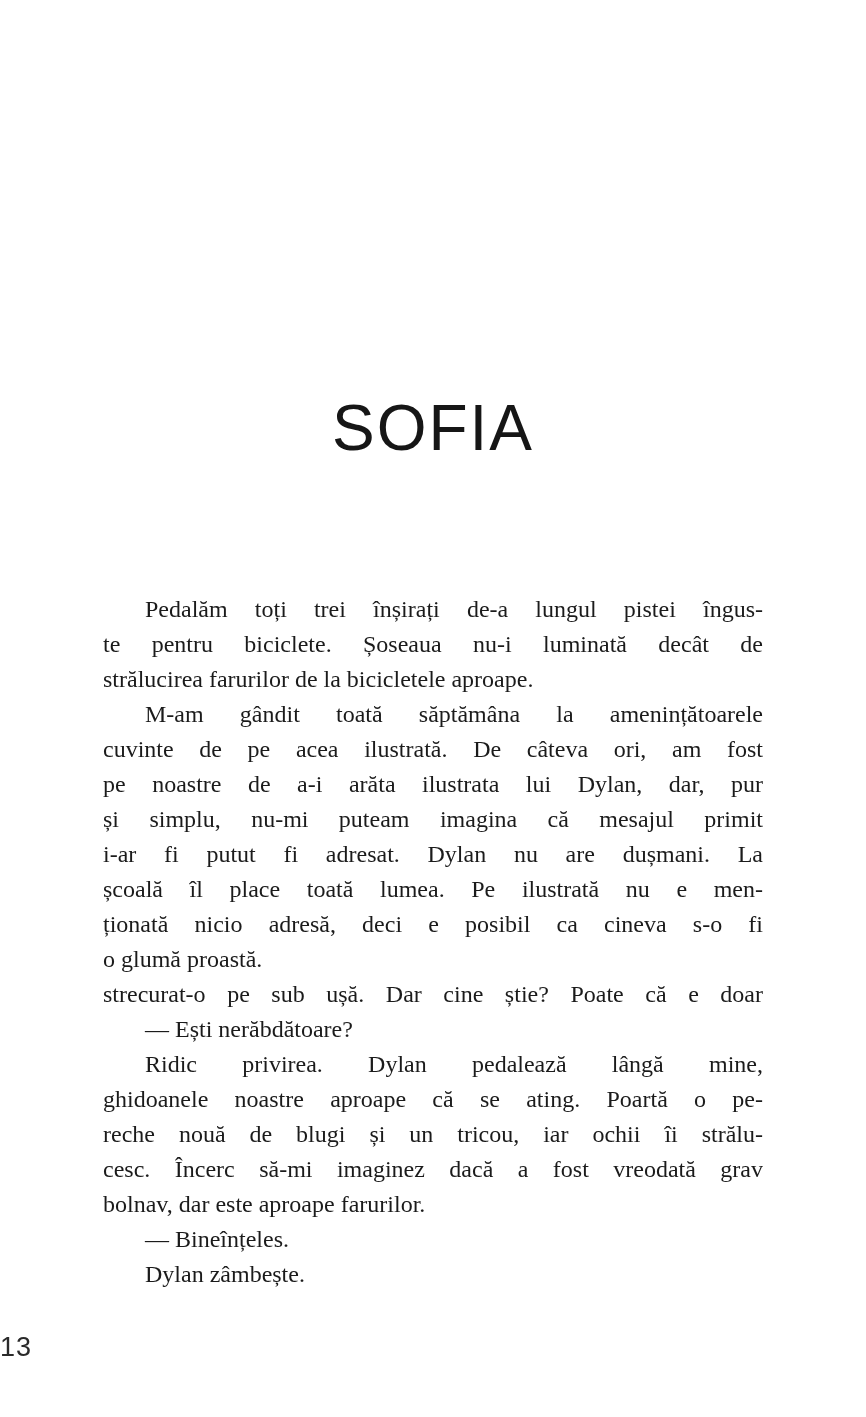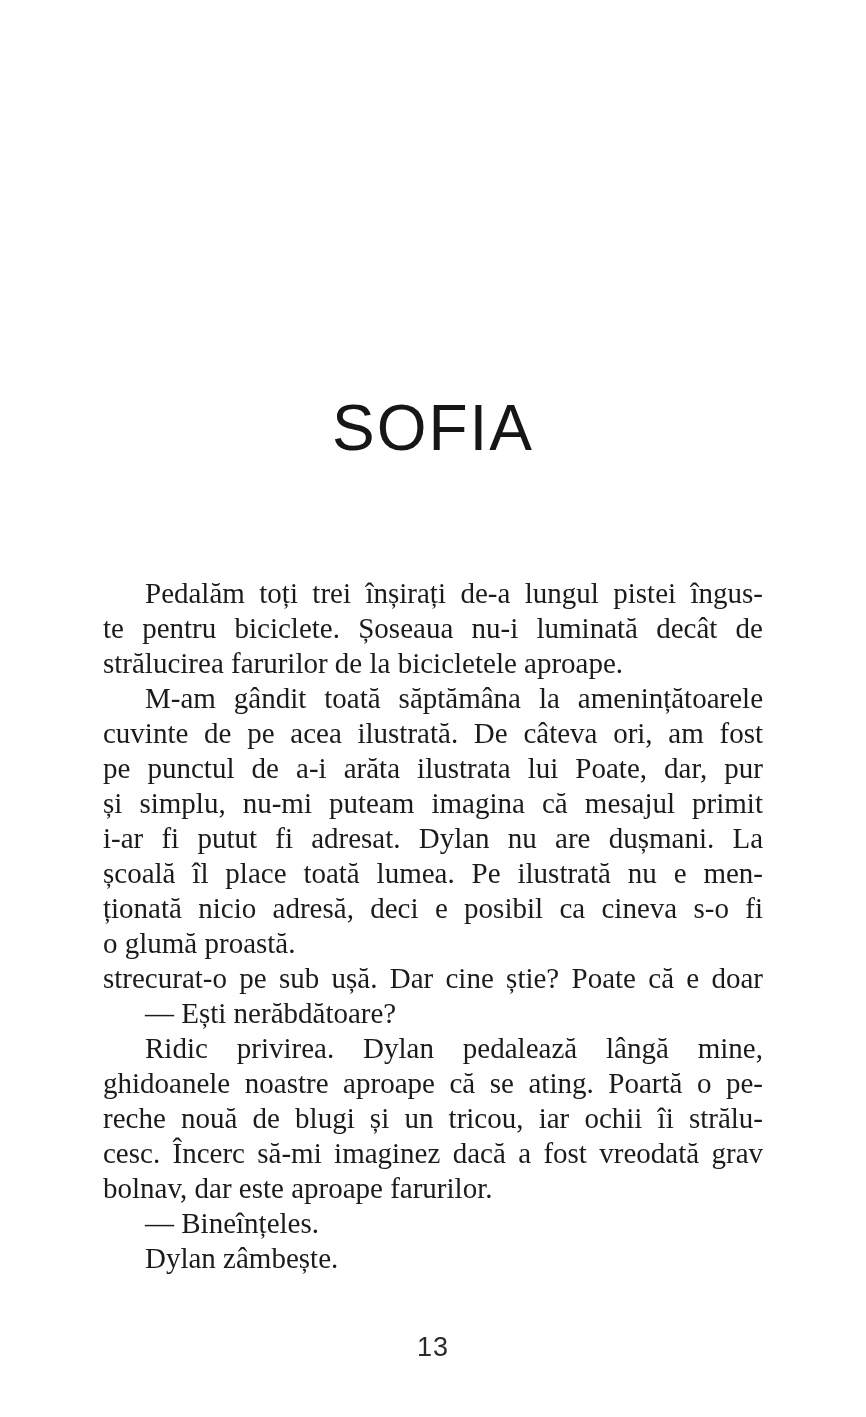--- a/index.html
+++ b/index.html
@@ -24,46 +24,45 @@
     font-weight: 300;
     font-size: 64px;
     line-height: 1;
     letter-spacing: 2px;
     color: #161616;
     -webkit-text-stroke: 1.1px #ffffff;
     paint-order: stroke fill;
   }
   .text-block {
     position: absolute;
-    top: 576px;
+    top: 592px;
     left: 103px;
     width: 660px;
     color: #1b1b1b;
-    font-size: 29px;
+    font-size: 24px;
     line-height: 35px;
   }
   .line {
     text-align: justify;
     text-align-last: justify;
     white-space: nowrap;
     height: 35px;
   }
   .line.last {
     text-align-last: left;
     white-space: normal;
   }
   .line.indent {
     padding-left: 42px;
   }
   .page-number {
     position: absolute;
     top: 1332px;
     left: 0;
     width: 100%;
-    text-align: center;
     font-family: "Liberation Sans", sans-serif;
     font-weight: 300;
     font-size: 27px;
     letter-spacing: 1px;
     color: #2a2a2a;
     -webkit-text-stroke: 0.8px #ffffff;
     paint-order: stroke fill;
   }
 </style>
 </head>
@@ -71,21 +70,21 @@
 
 <div class="page">
   <div class="chapter-title">SOFIA</div>
 
   <div class="text-block">
       <div class="line indent">Pedalăm toți trei înșirați de-a lungul pistei îngus-</div>
       <div class="line">te pentru biciclete. Șoseaua nu-i luminată decât de</div>
       <div class="line last">strălucirea farurilor de la bicicletele aproape.</div>
       <div class="line indent">M-am gândit toată săptămâna la amenințătoarele</div>
       <div class="line">cuvinte de pe acea ilustrată. De câteva ori, am fost</div>
-      <div class="line">pe punctul de a-i arăta ilustrata lui Poate, dar, pur</div>
+      <div class="line">pe noastre de a-i arăta ilustrata lui Dylan, dar, pur</div>
       <div class="line">și simplu, nu-mi puteam imagina că mesajul primit</div>
       <div class="line">i-ar fi putut fi adresat. Dylan nu are dușmani. La</div>
       <div class="line">școală îl place toată lumea. Pe ilustrată nu e men-</div>
       <div class="line">ționată nicio adresă, deci e posibil ca cineva s-o fi</div>
       <div class="line last">o glumă proastă.</div>
       <div class="line">strecurat-o pe sub ușă. Dar cine știe? Poate că e doar</div>
       <div class="line indent last">— Ești nerăbdătoare?</div>
       <div class="line indent">Ridic privirea. Dylan pedalează lângă mine,</div>
       <div class="line">ghidoanele noastre aproape că se ating. Poartă o pe-</div>
       <div class="line">reche nouă de blugi și un tricou, iar ochii îi strălu-</div>

